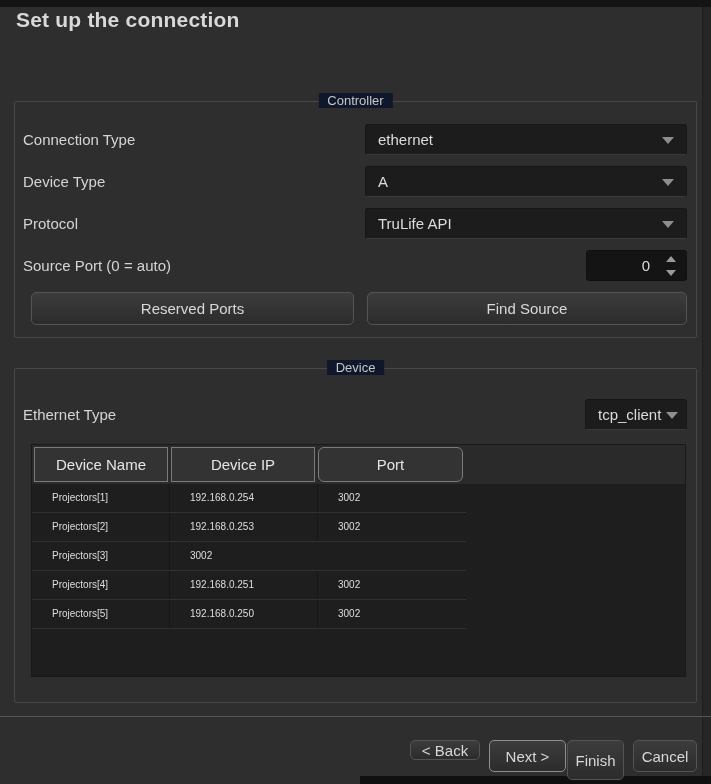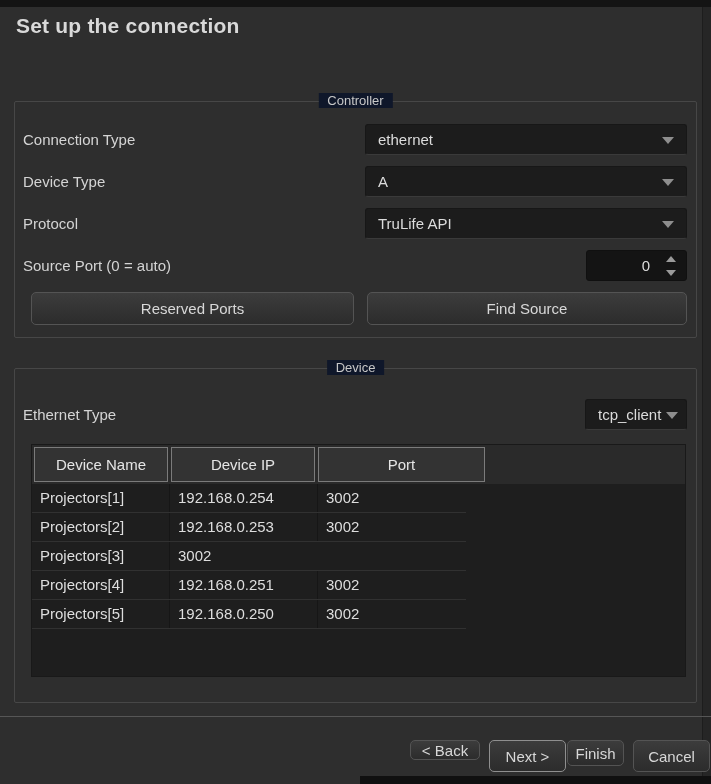--- a/index.html
+++ b/index.html
@@ -9,21 +9,21 @@
     background: #2e2e2e;
     overflow: hidden;
     position: relative;
     color: #d4d4d4;
   }
   .strip-top { position: absolute; left: 0; top: 0; width: 711px; height: 7px; background: #141414; }
   .strip-right { position: absolute; right: 0; top: 7px; width: 9px; height: 777px; background: #262626; border-left: 1px solid #1d1d1d; }
   .strip-bottom-right { position: absolute; left: 360px; top: 776px; width: 351px; height: 8px; background: #101010; }
 
   .page-title {
-    position: absolute; left: 16px; top: 14px;
+    position: absolute; left: 16px; top: 8px;
     font-size: 21px; font-weight: bold; color: #d9d9d9; letter-spacing: 0.2px;
   }
 
   .groupbox {
     position: absolute; left: 14px; width: 683px;
     border: 1px solid #474747; border-radius: 2px;
   }
   .groupbox .legend {
     position: absolute; top: -9px; left: 50%; transform: translateX(-50%);
     background: #0f172a; padding: 0 9px;
@@ -91,26 +91,26 @@
     display: flex; height: 39px; background: #2a2a2a; align-items: stretch;
   }
   .th {
     background: #333333; border: 1px solid #7b7b7b;
     margin: 2px 1px 2px 2px;
     font-size: 15px; color: #e5e5e5;
     display: flex; align-items: center; justify-content: center;
   }
   .th.c1 { width: 134px; }
   .th.c2 { width: 144px; }
-  .th.c3 { width: 167px; }
+  .th.c3 { width: 145px; border-radius: 6px; }
   .thead .th-filler { flex: 1; background: #2a2a2a; }
   .trow { display: flex; height: 29px; width: 434px; border-bottom: 1px solid #313131; }
   .td {
-    font-size: 15px; color: #dedede; line-height: 28px;
-    padding-left: 8px; overflow: hidden; white-space: nowrap;
+    font-size: 10px; color: #dedede; line-height: 28px;
+    padding-left: 20px; overflow: hidden; white-space: nowrap;
     border-right: 1px solid #161616;
   }
   .td.c1 { width: 138px; }
   .td.c2 { width: 148px; }
   .td.c3 { width: 148px; border-right: none; }
 
   .divider { position: absolute; left: 0; top: 716px; width: 711px; height: 1px; background: #565656; }
 </style>
 </head>
 <body>
@@ -196,14 +196,14 @@
       <div class="td c2">192.168.0.250</div>
       <div class="td c3">3002</div>
     </div>
   </div>
 </div>
 
 <div class="divider"></div>
 
 <button class="btn" style="left:410px; top:740px; width:70px; height:20px">&lt; Back</button>
 <button class="btn focused" style="left:489px; top:740px; width:77px; height:32px">Next &gt;</button>
-<button class="btn" style="left:567px; top:740px; width:57px; height:26px">Finish</button>
-<button class="btn" style="left:633px; top:740px; width:77px; height:32px">Cancel</button>
+<button class="btn" style="left:567px; top:740px; width:57px; height:40px">Finish</button>
+<button class="btn" style="left:633px; top:740px; width:64px; height:32px">Cancel</button>
 
 </body></html>

